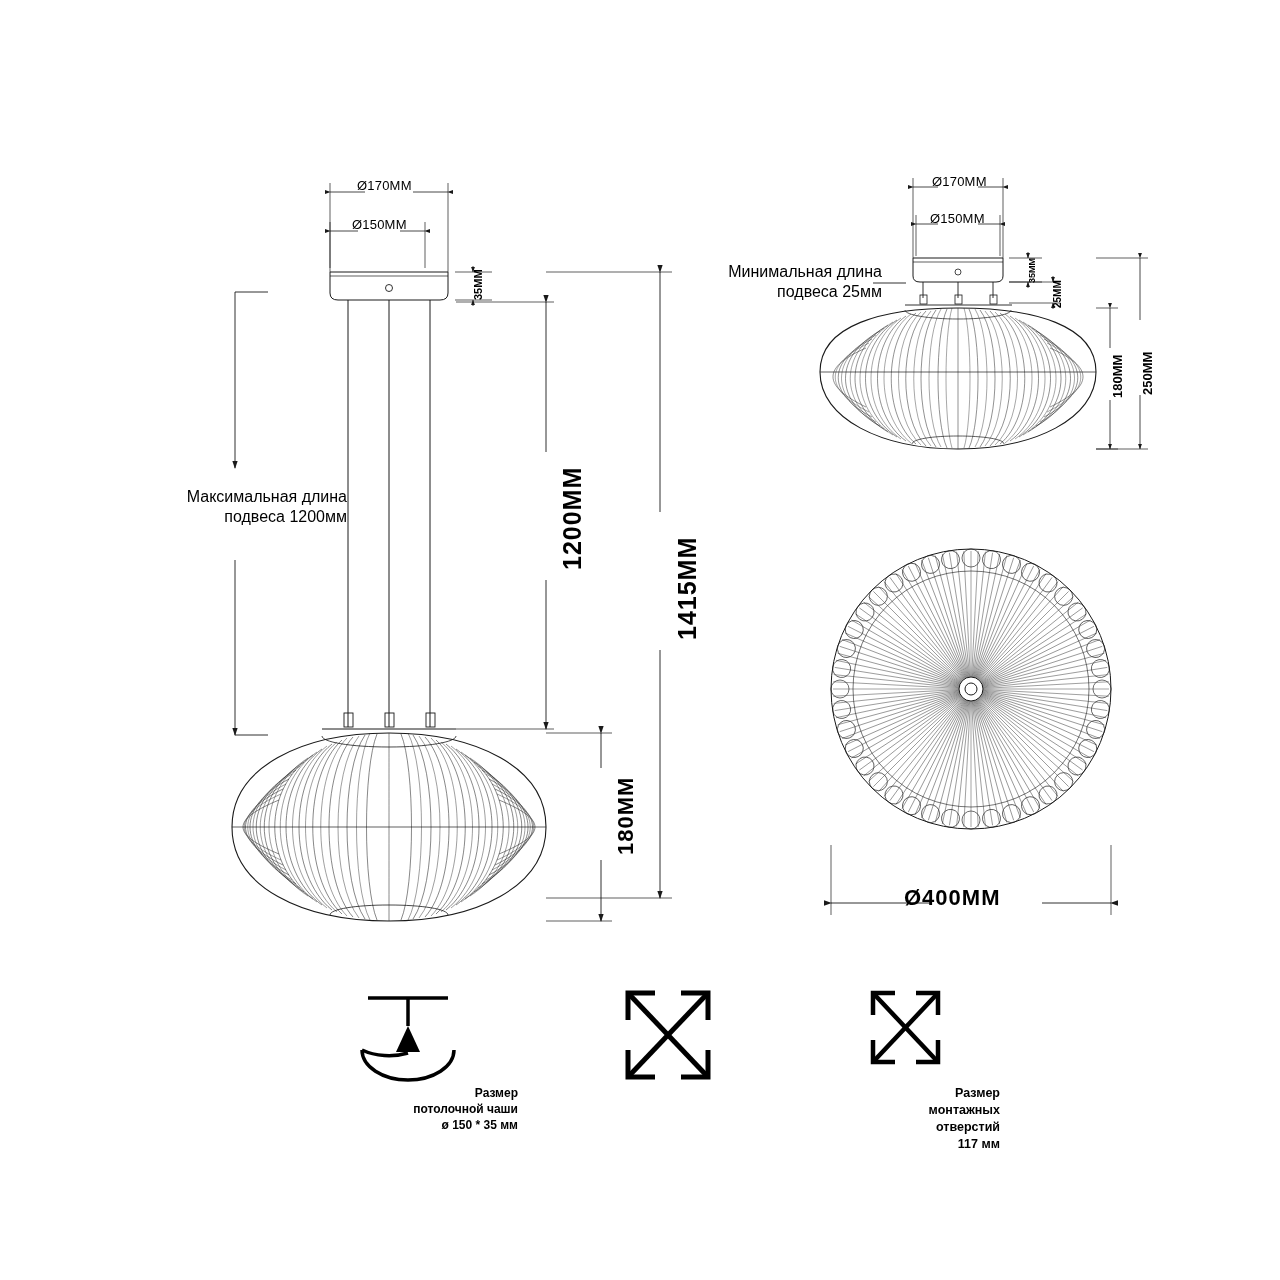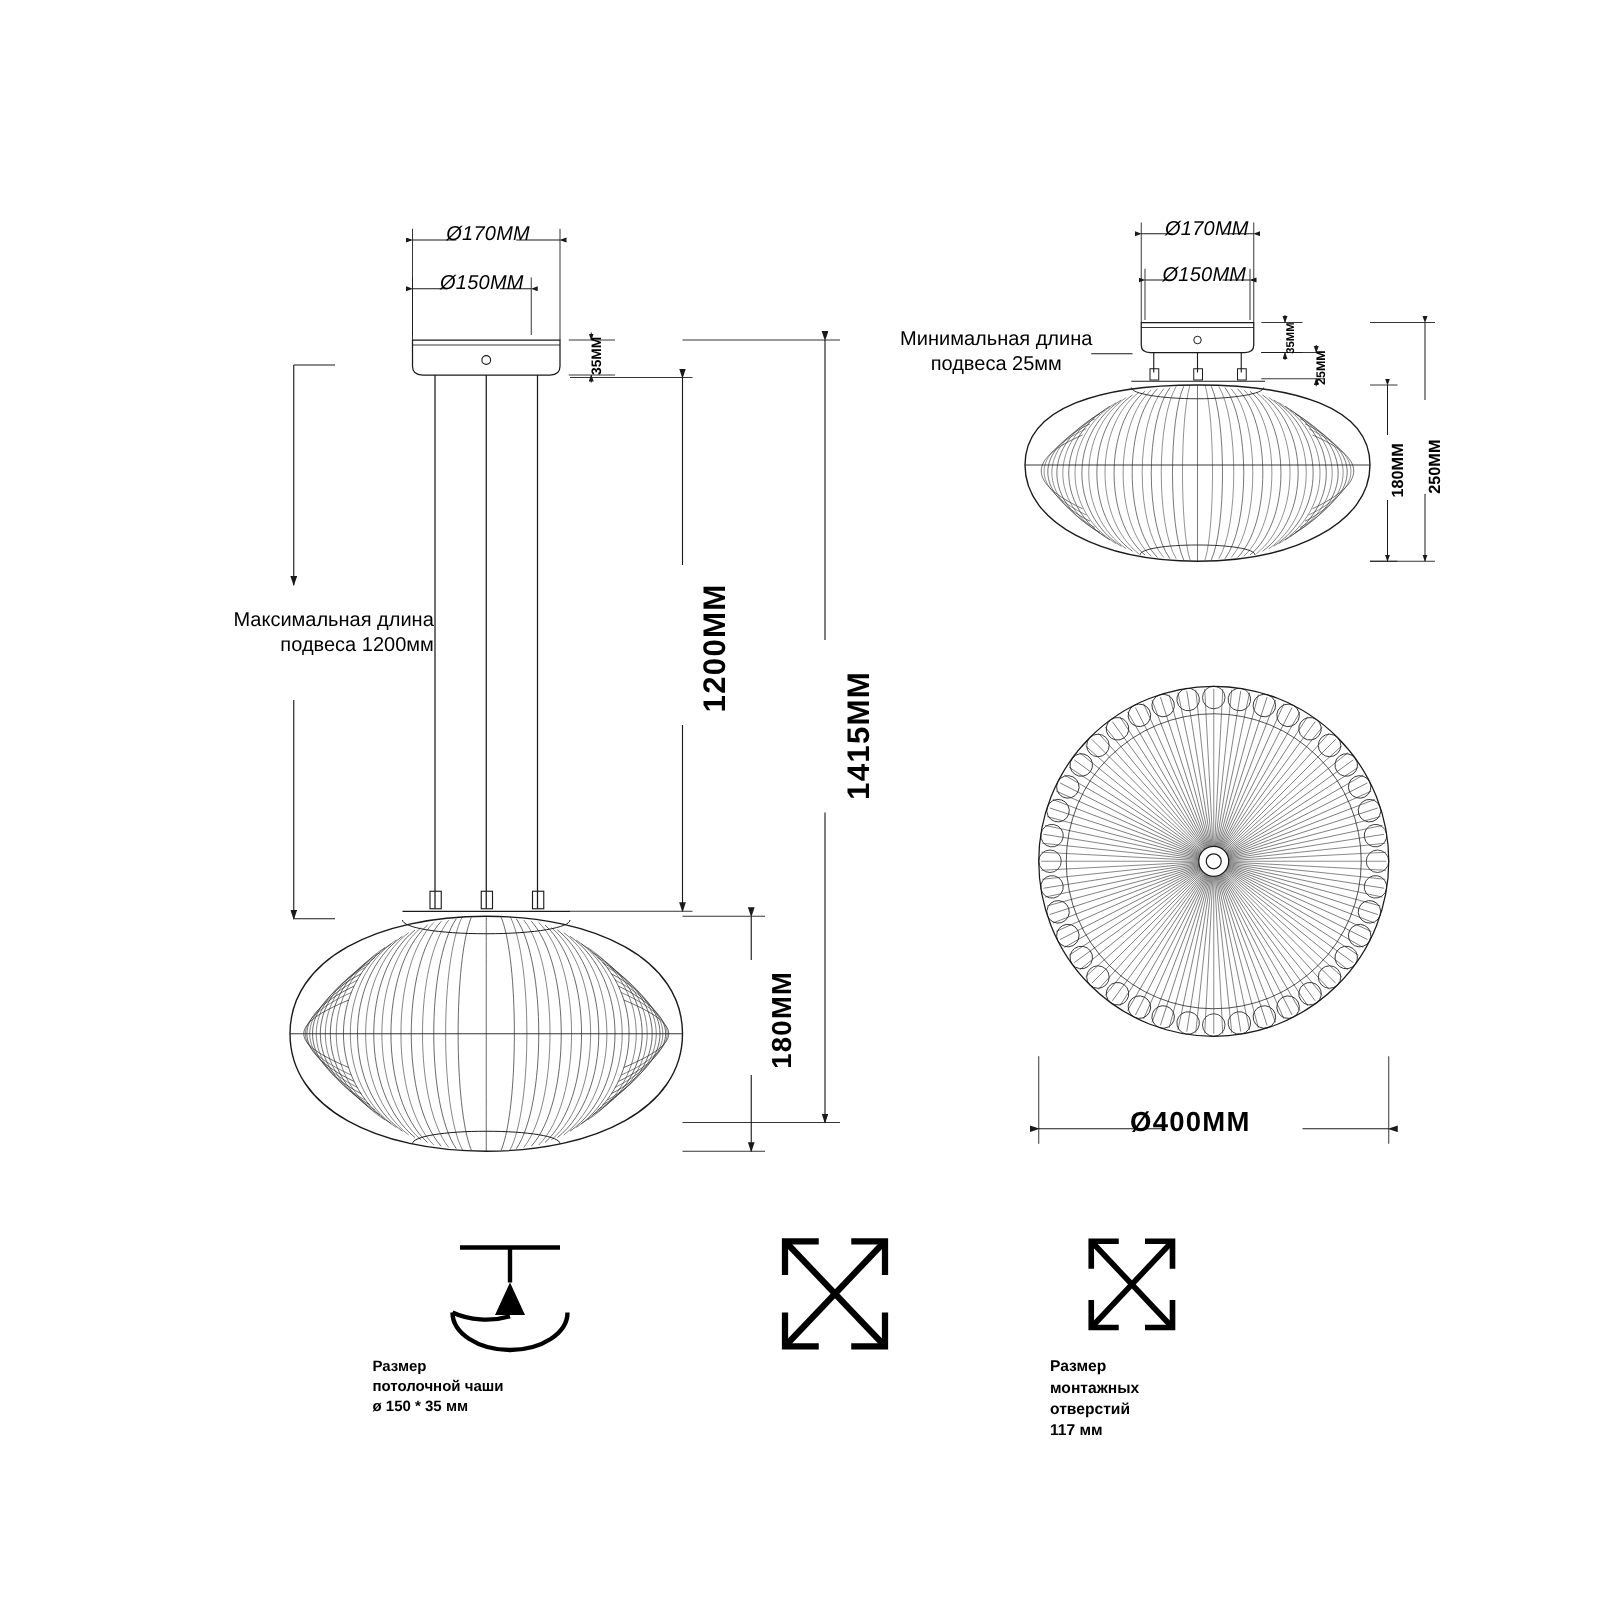--- a/index.html
+++ b/index.html
@@ -26,23 +26,22 @@
     width: 1280px;
     height: 1280px;
   }
   .lbl {
     position: absolute;
     font-family: "Liberation Sans", sans-serif;
     white-space: pre;
     line-height: 1.25;
   }
   .dim {
-    font-size: 16px;
+    font-size: 13px;
     letter-spacing: 0.2px;
-    font-style: italic;
   }
   .dim-lg {
     font-size: 25px;
     font-weight: 700;
     letter-spacing: 1px;
   }
   .dim-md {
     font-size: 22px;
     font-weight: 700;
     letter-spacing: 1px;
@@ -52,21 +51,21 @@
     font-weight: 700;
   }
   .note {
     font-size: 16px;
     font-weight: 400;
     text-align: center;
   }
   .legend-cap {
     font-size: 14px;
     font-weight: 700;
-    text-align: left;
+    text-align: right;
     line-height: 1.35;
   }
   .legend-cap.big {
     font-size: 19px;
   }
   .legend-cap.small {
     font-size: 12px;
   }
   .rot90 {
     transform: rotate(-90deg);
@@ -522,21 +521,21 @@
   <div class="lbl note" style="left:122px; top:487px; width:225px; text-align:right;">Максимальная длина
 подвеса 1200мм</div>
 
   <div class="lbl dim" style="left:932px; top:174px;">Ø170ММ</div>
   <div class="lbl dim" style="left:930px; top:211px;">Ø150ММ</div>
   <div class="lbl dim-sm-v rot90" style="left:1027px; top:283px; font-size:9px;">35ММ</div>
   <div class="lbl dim-sm-v rot90" style="left:1052px; top:308px; font-size:10px;">25ММ</div>
   <div class="lbl dim-sm-v rot90" style="left:1110px; top:398px; font-size:13px;">180ММ</div>
   <div class="lbl dim-sm-v rot90" style="left:1140px; top:395px; font-size:13px;">250ММ</div>
 
-  <div class="lbl note" style="left:712px; top:262px; width:170px; text-align:center;">Минимальная длина
+  <div class="lbl note" style="left:712px; top:262px; width:170px; text-align:right;">Минимальная длина
 подвеса 25мм</div>
 
   <div class="lbl dim-md" style="left:904px; top:884px;">Ø400ММ</div>
 
   <div class="lbl legend-cap small" style="left:298px; top:1085px; width:220px;">Размер
 потолочной чаши
 ø 150 * 35 мм</div>
   <div class="lbl legend-cap small" style="left:840px; top:1085px; width:160px; font-size:12.5px;">Размер
 монтажных
 отверстий

